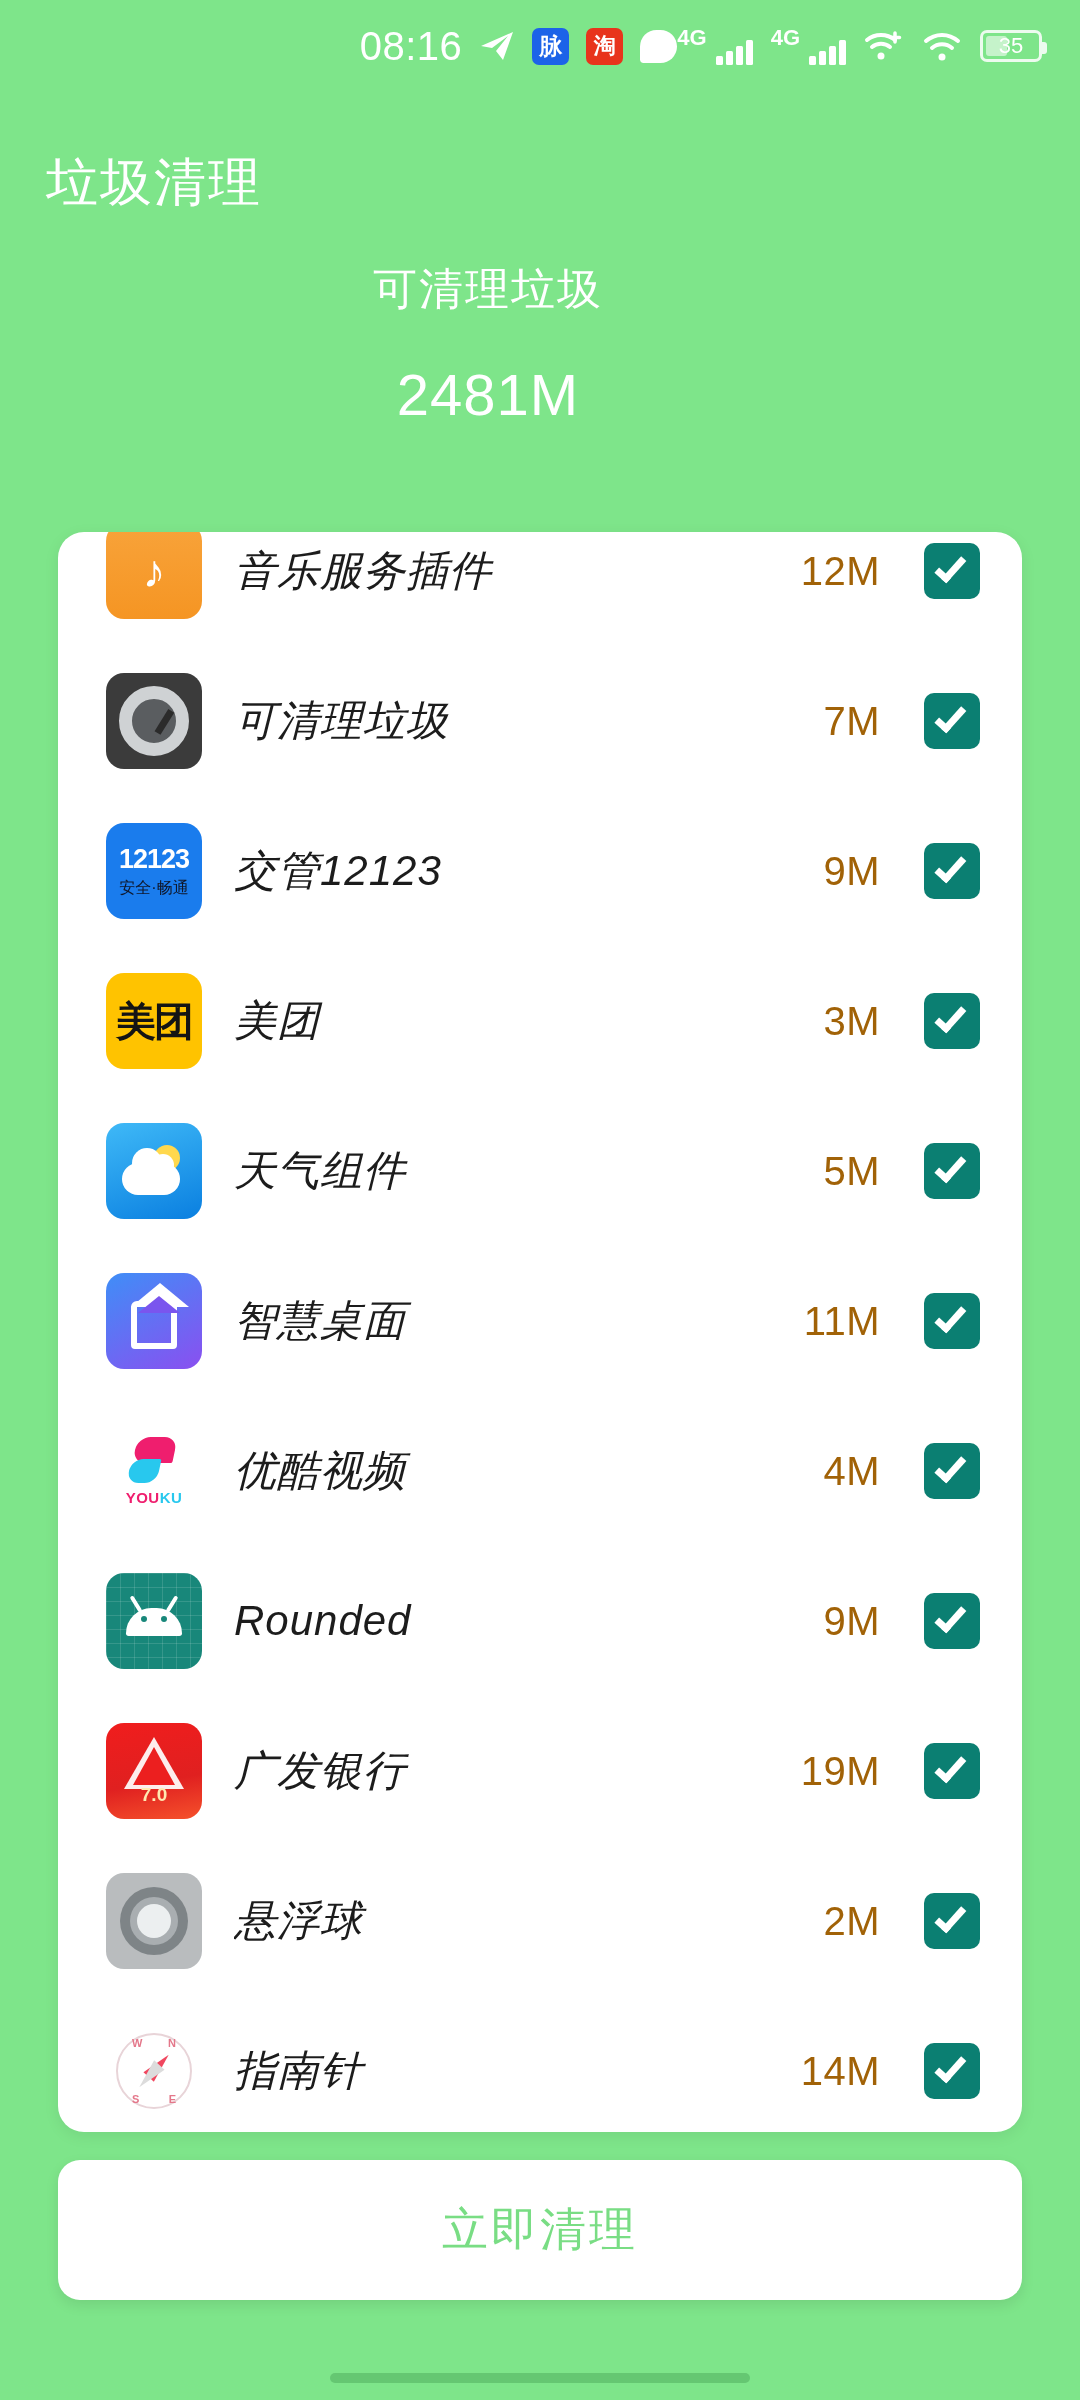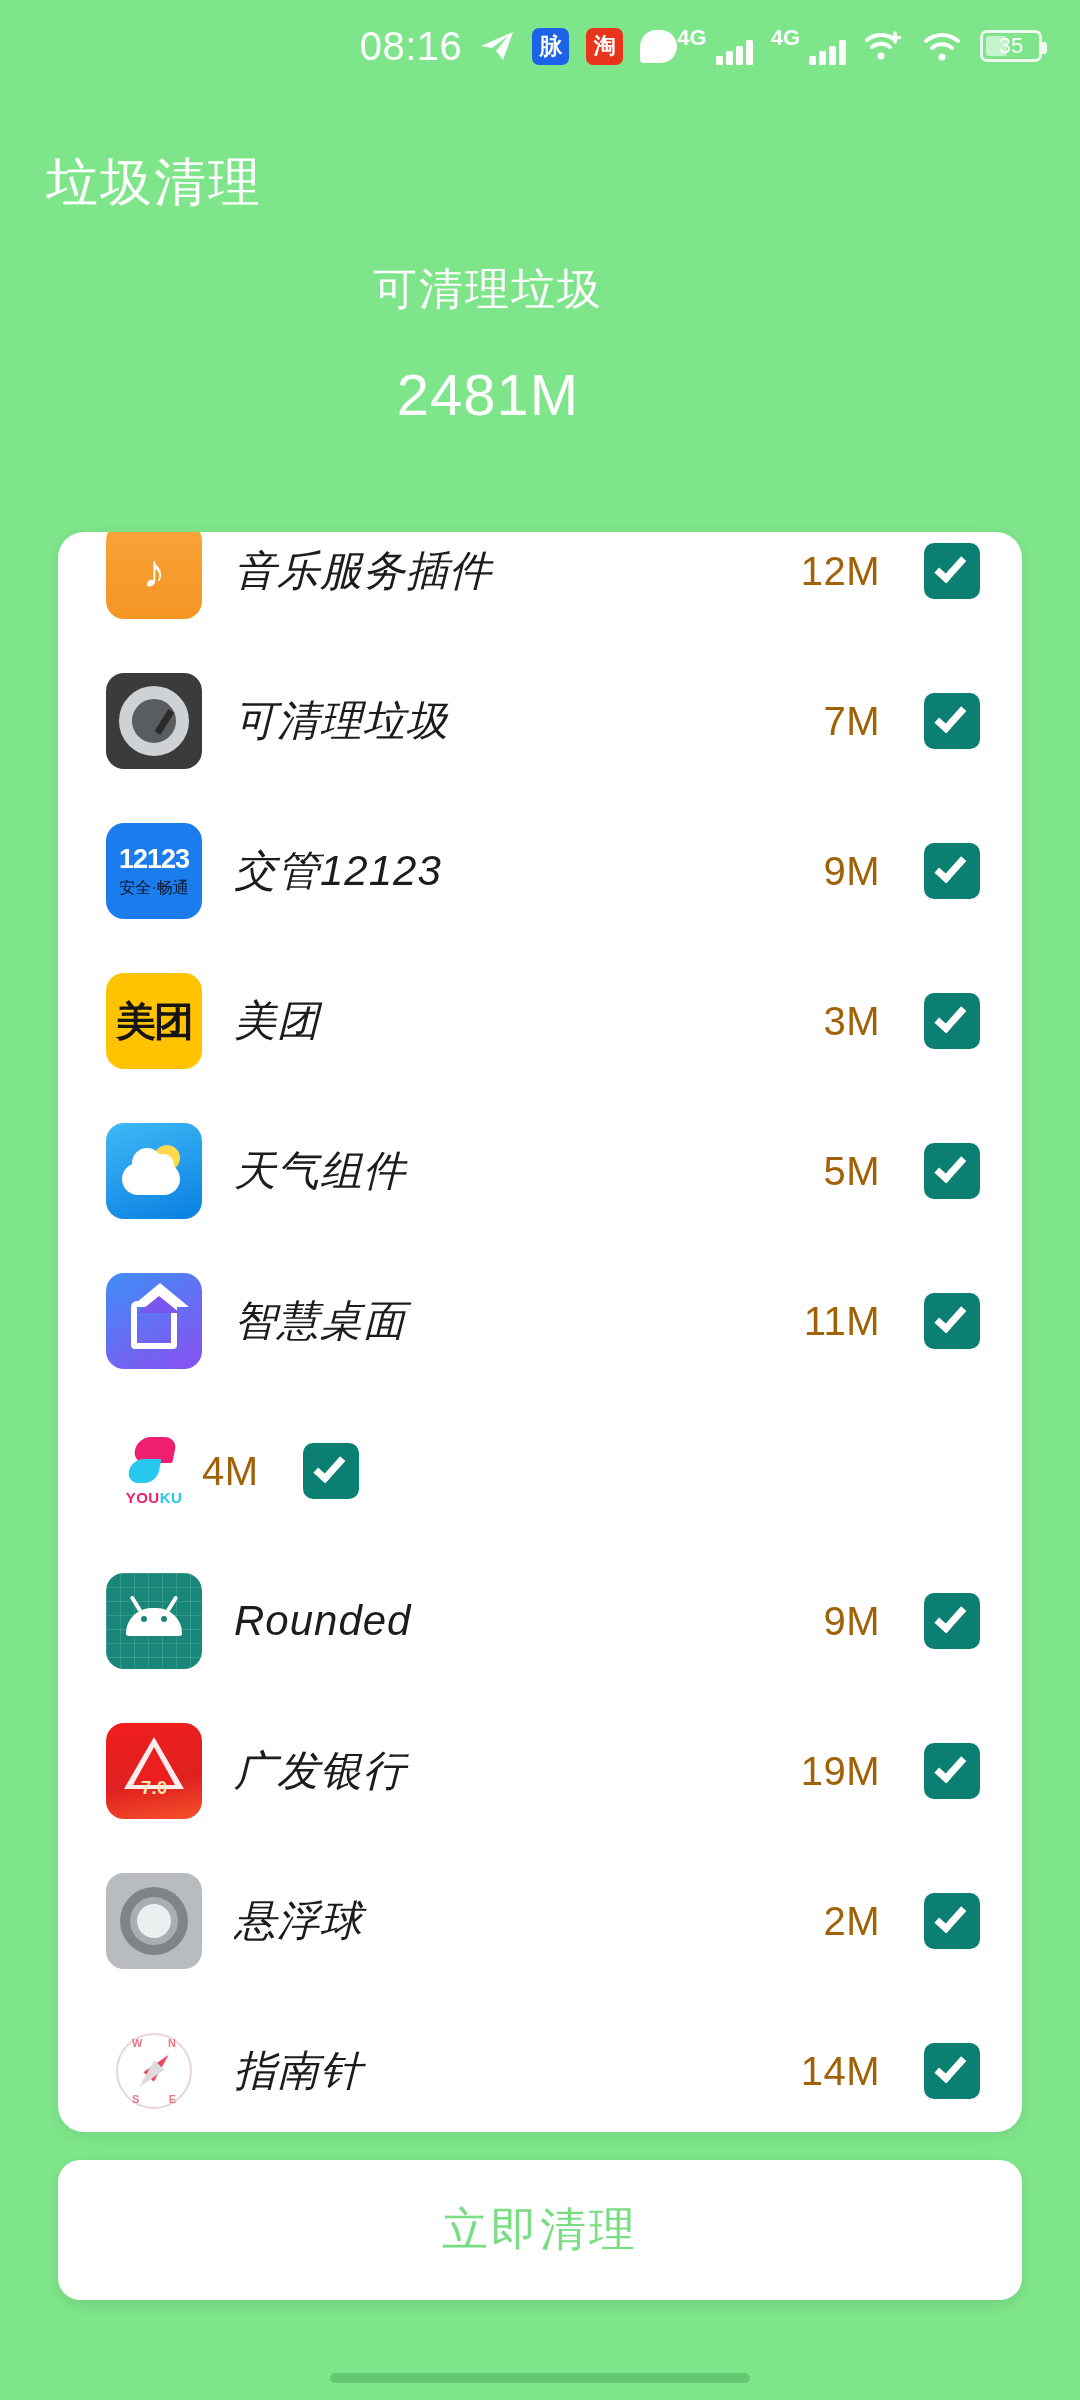--- a/index.html
+++ b/index.html
@@ -230,21 +230,21 @@
     border-left:30px solid transparent; border-right:30px solid transparent;
     border-bottom:52px solid rgba(255,255,255,.92);
   }
   .ic-cgb .pyr-in {
     position:absolute; top:24px; left:50%; transform:translateX(-50%);
     width:0; height:0;
     border-left:21px solid transparent; border-right:21px solid transparent;
     border-bottom:38px solid #ec1f1f;
   }
   .ic-cgb .ver {
-    position:absolute; bottom:20px; left:0; right:0;
+    position:absolute; bottom:13px; left:0; right:0;
     text-align:center; color:#ffe9b0; font-size:19px; font-weight:700;
   }
 
   .ic-ball { background:#b9bcbe; }
   .ic-ball .outer {
     width:68px; height:68px; border-radius:50%;
     background:#7e8487; display:flex; align-items:center; justify-content:center;
   }
   .ic-ball .inner {
     width:34px; height:34px; border-radius:50%;
@@ -437,20 +437,21 @@
       </div>
 
       <div class="row">
         <span class="row-icon ic-youku">
           <span class="mark">
               <i class="top"></i>
               <i class="bot"></i>
             </span>
           <span class="wordmark"><b>YOU</b><em>KU</em></span>
         </span>
+        <span class="row-name">优酷视频</span>
         <span class="row-size">4M</span>
         <span class="checkbox">
             <i class="tick"></i>
           </span>
       </div>
 
       <div class="row">
         <span class="row-icon ic-rounded">
           <i class="grid"></i>
           <span class="droid">

